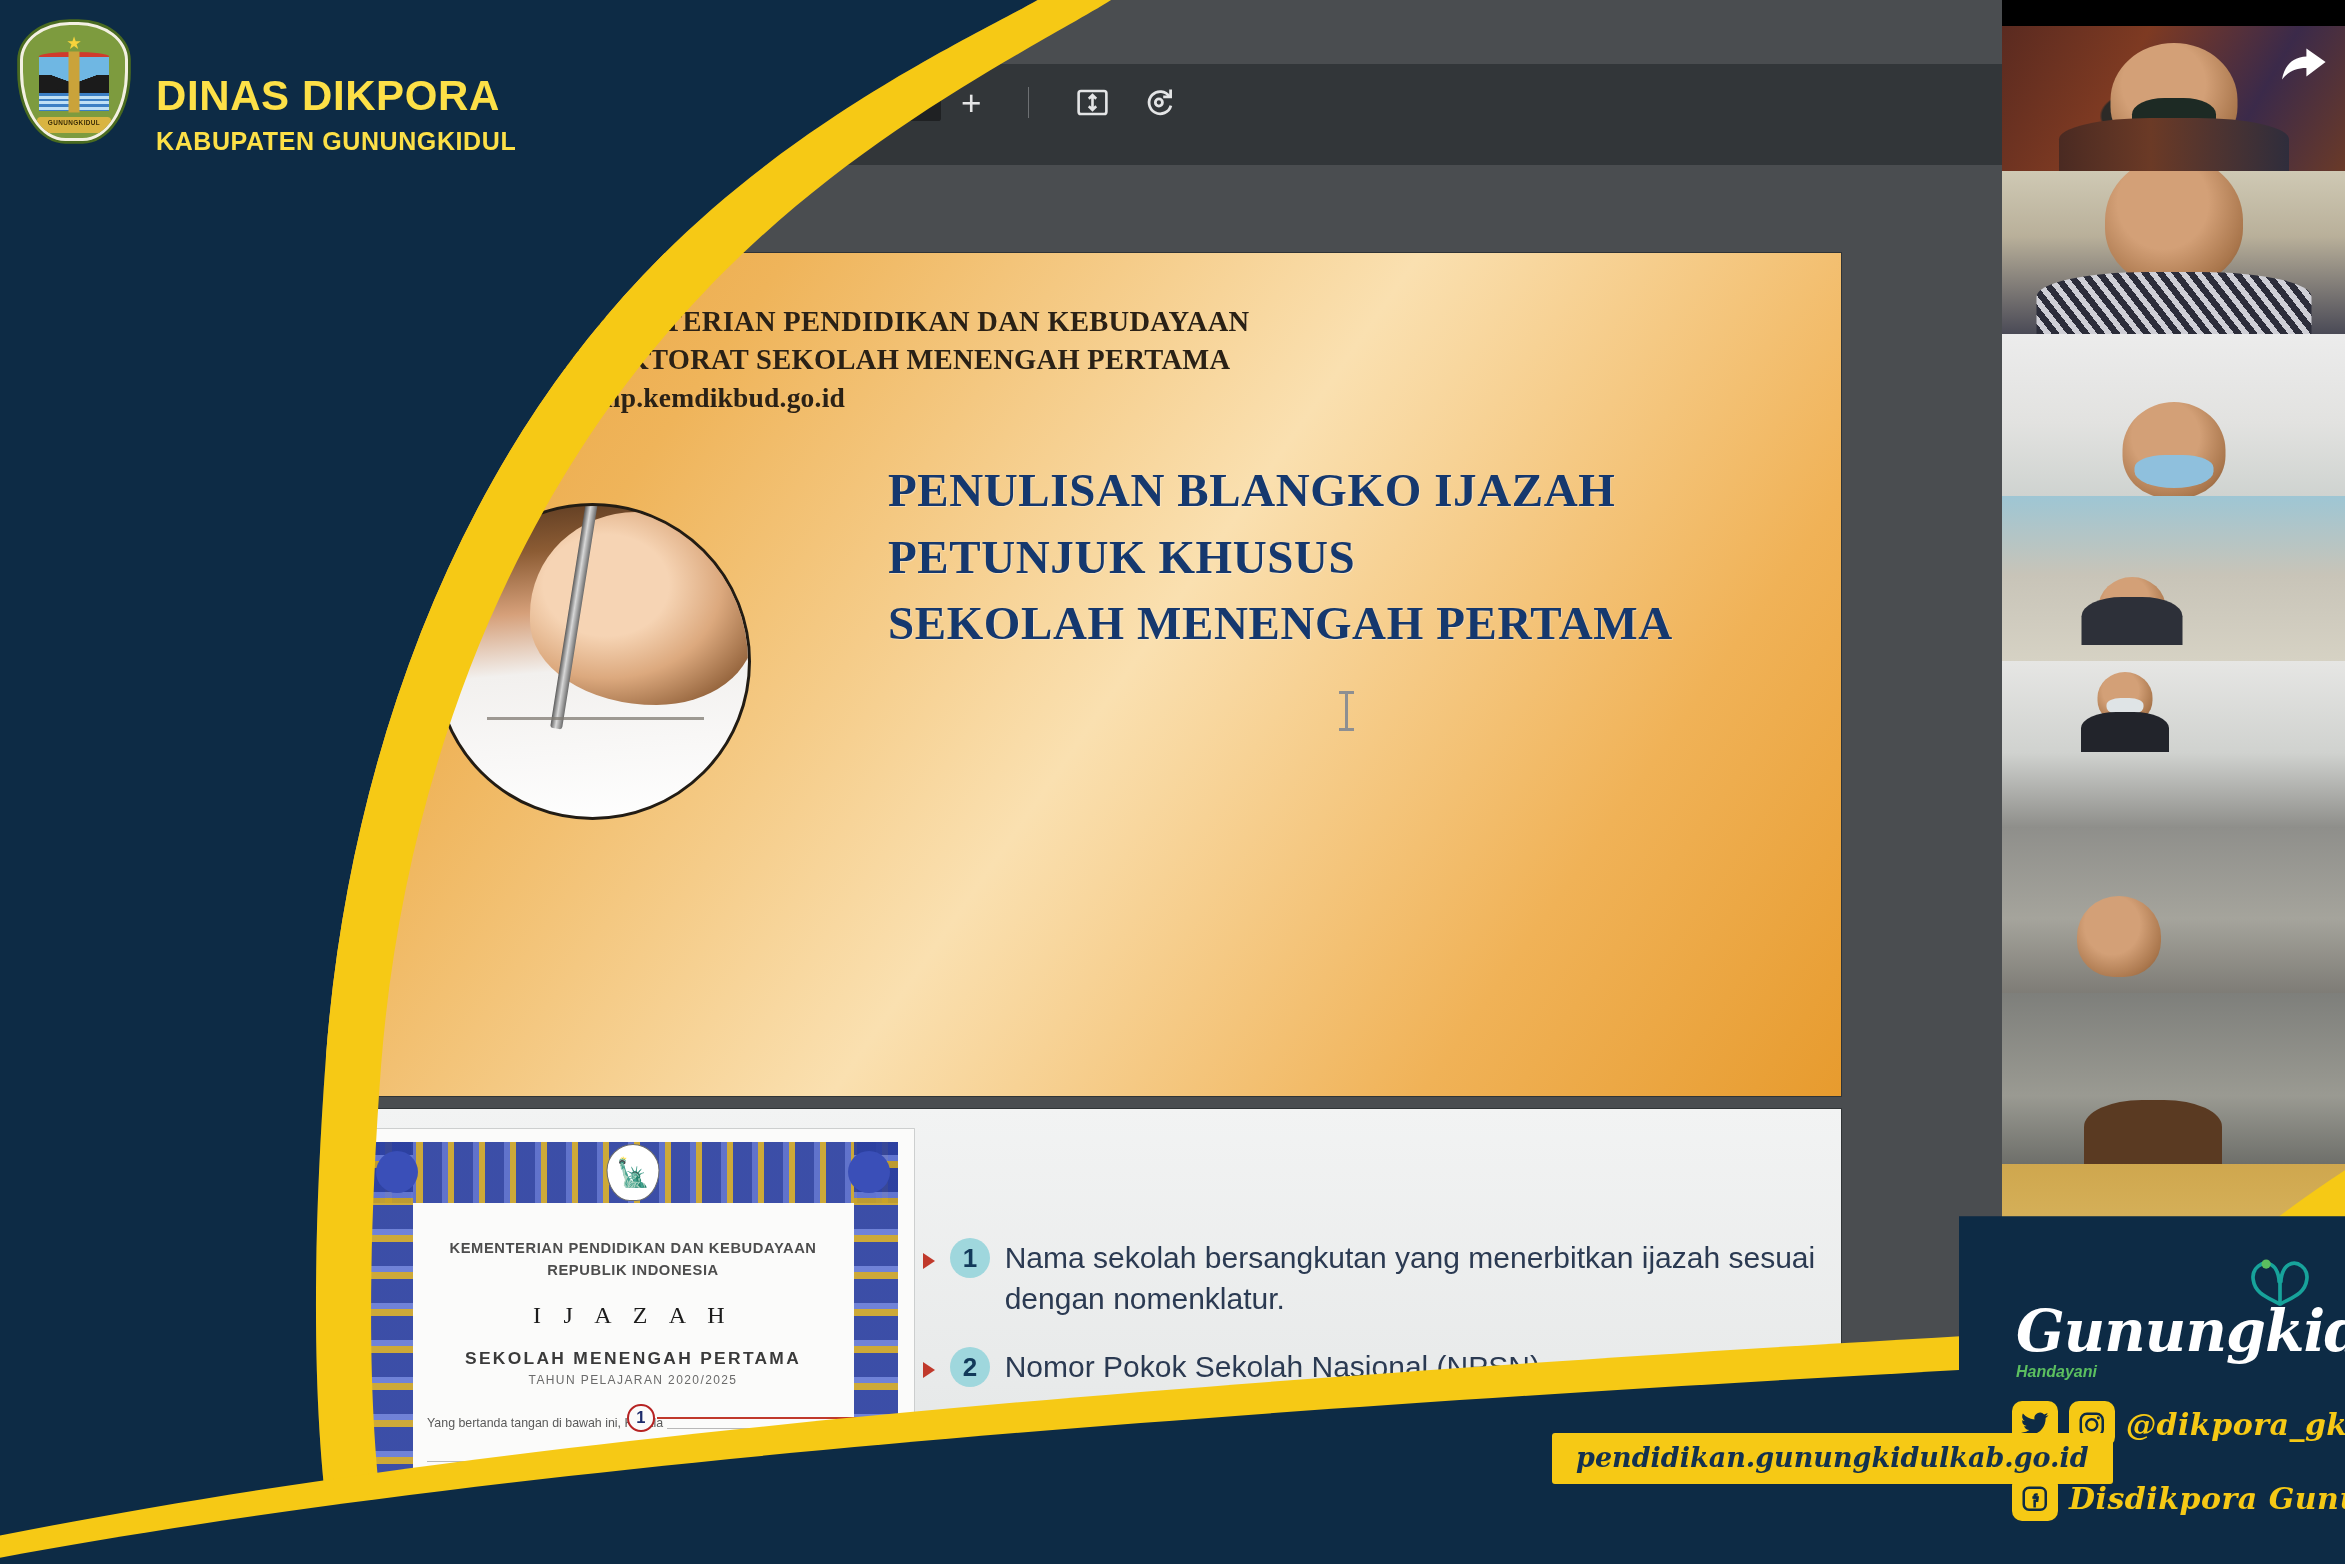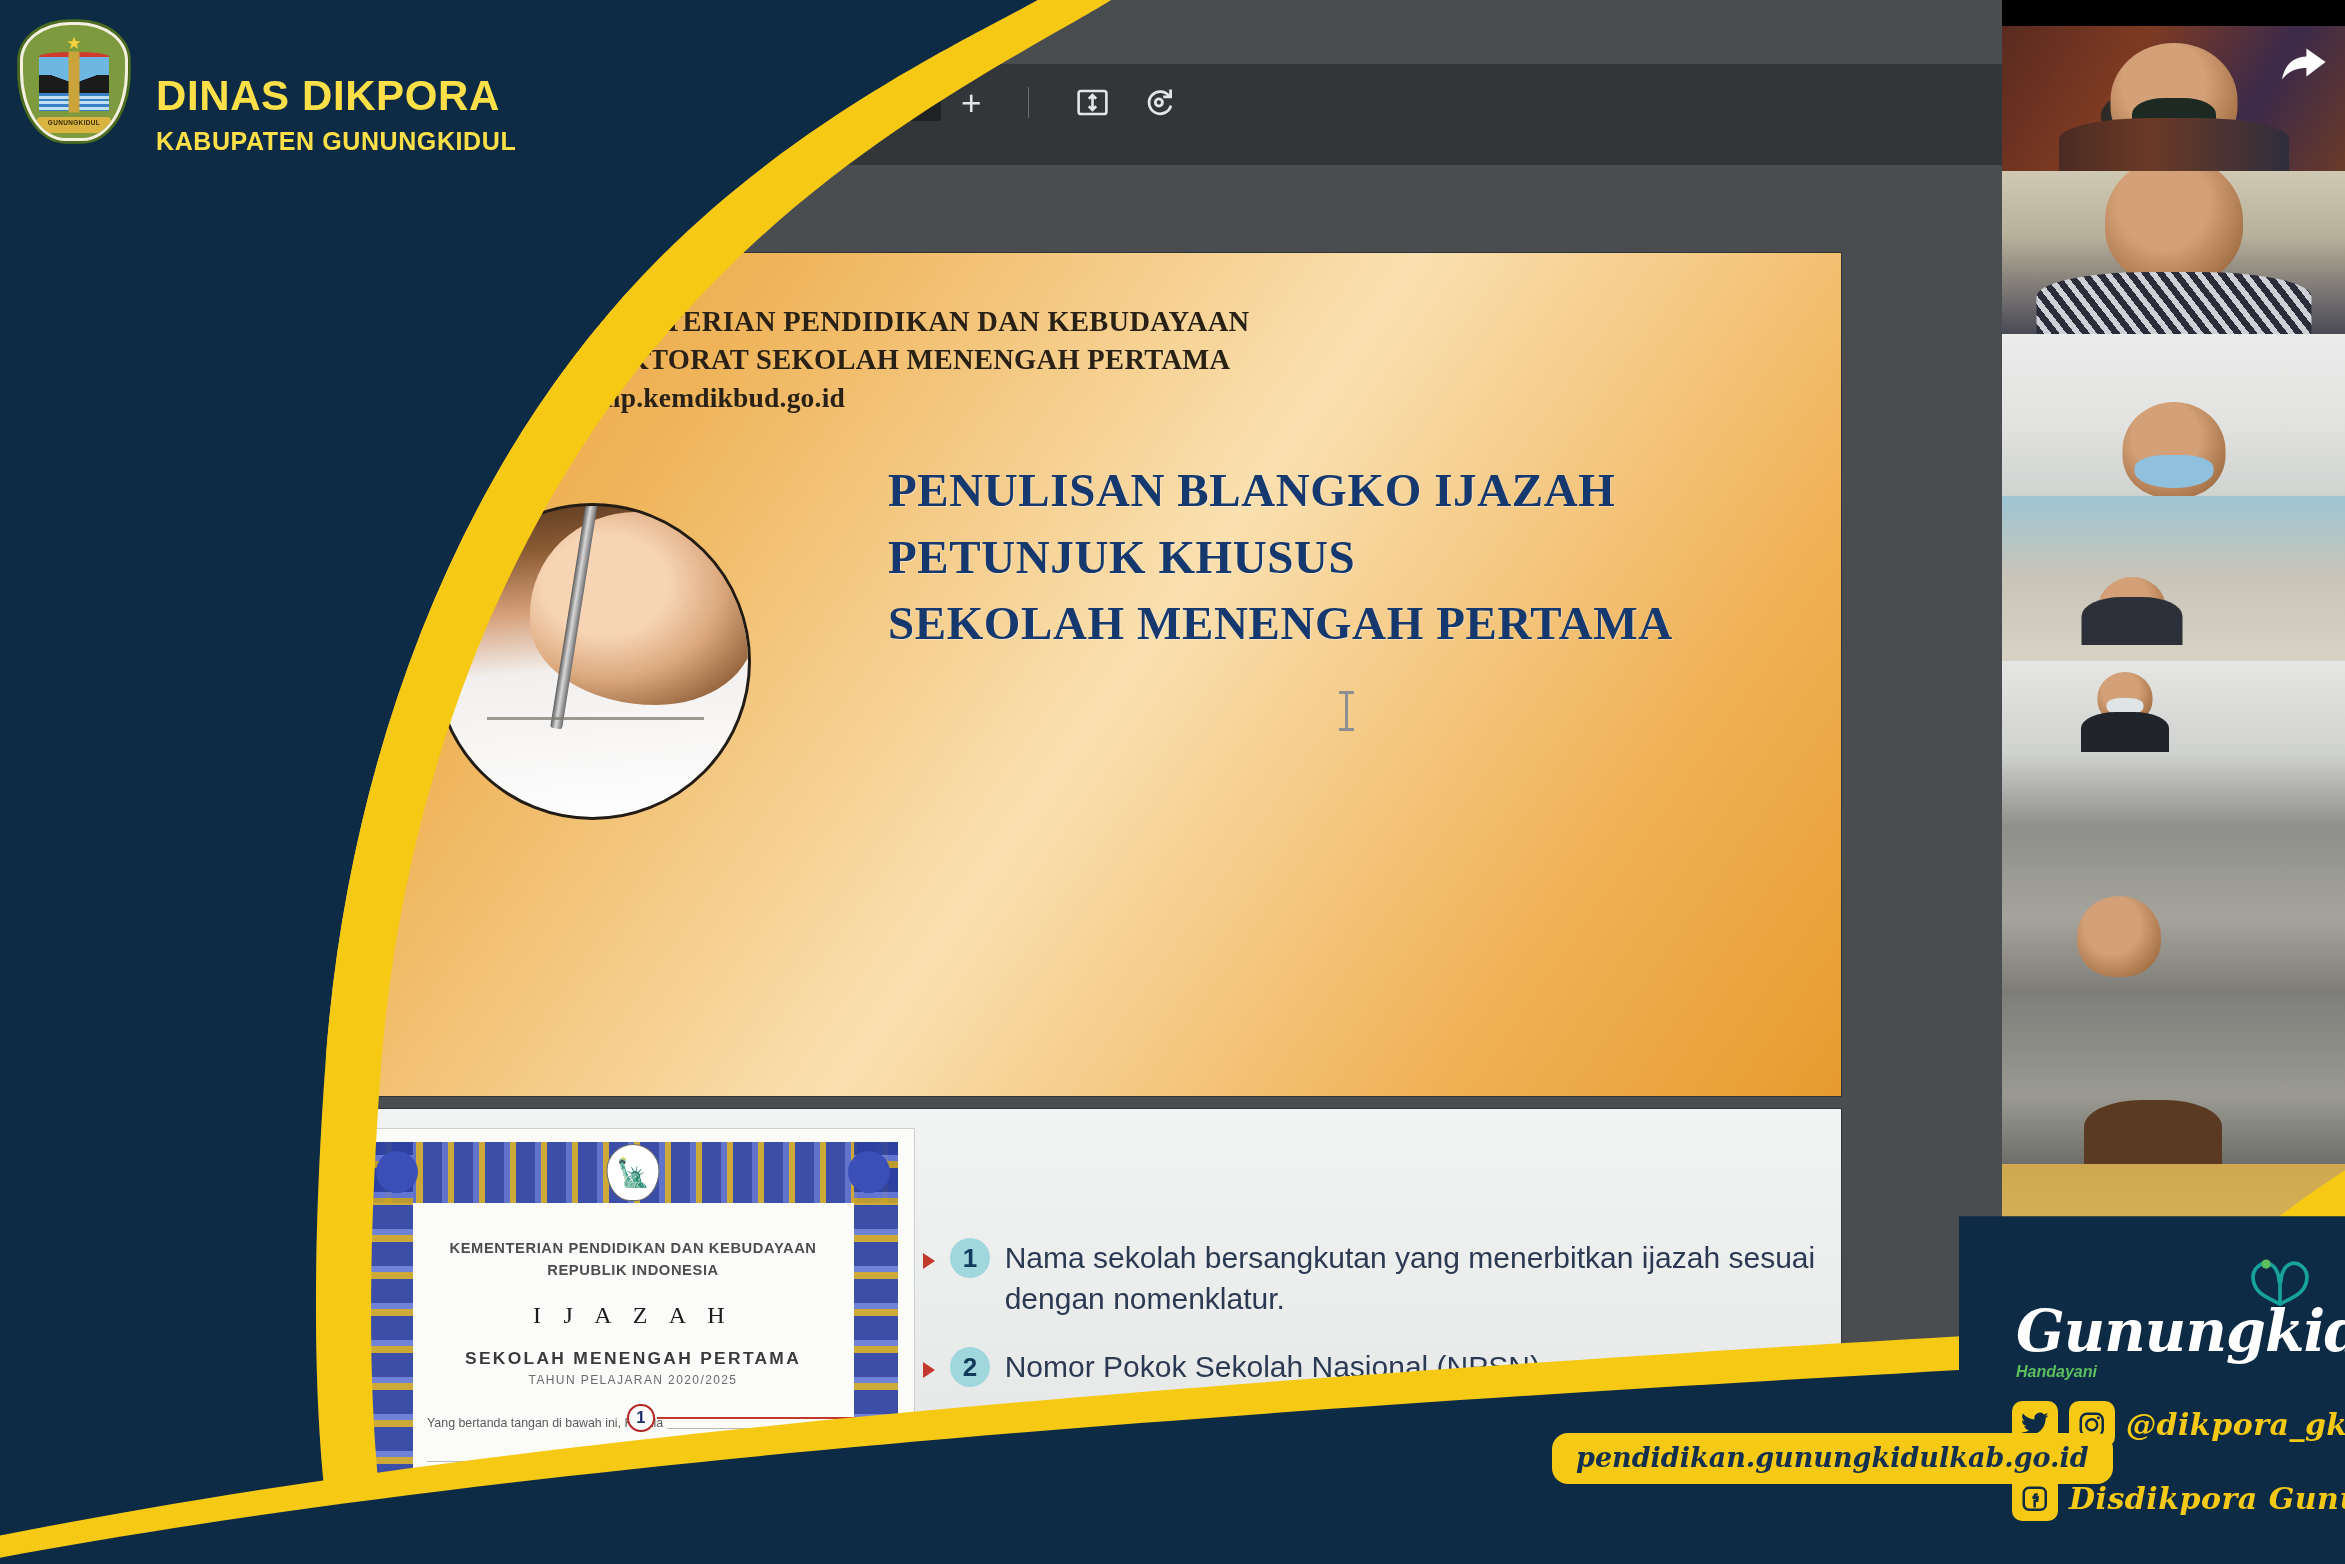--- a/index.html
+++ b/index.html
@@ -190,21 +190,21 @@
 
   .social { position:absolute; right:24px; width:309px; color:#f6c915;
             font-family:"DejaVu Serif", serif; font-style:italic; font-weight:bold; }
   .social-row { display:flex; align-items:center; margin-bottom:14.7px; }
   .sq { width:46px; height:46px; border-radius:10px; background:#f6c915; margin-right:11px;
         display:flex; align-items:center; justify-content:center; flex:0 0 auto; }
   .sq svg { display:block; }
   .shandle { font-size:30px; letter-spacing:0.5px; white-space:nowrap; }
 
   .url-pill { position:absolute; left:1552px; bottom:81px; background:#f6c915; color:#13314f;
-              padding:9.2px 24px 11px; border-radius:16px;
+              padding:9.2px 24px 11px; border-radius:3px;
               font-family:"DejaVu Serif", serif; font-style:italic; font-weight:bold; font-size:27px;
               white-space:nowrap; }
 </style>
 </head>
 <body>
 
 <div id="stage">
 
   <div id="share-area">
 

